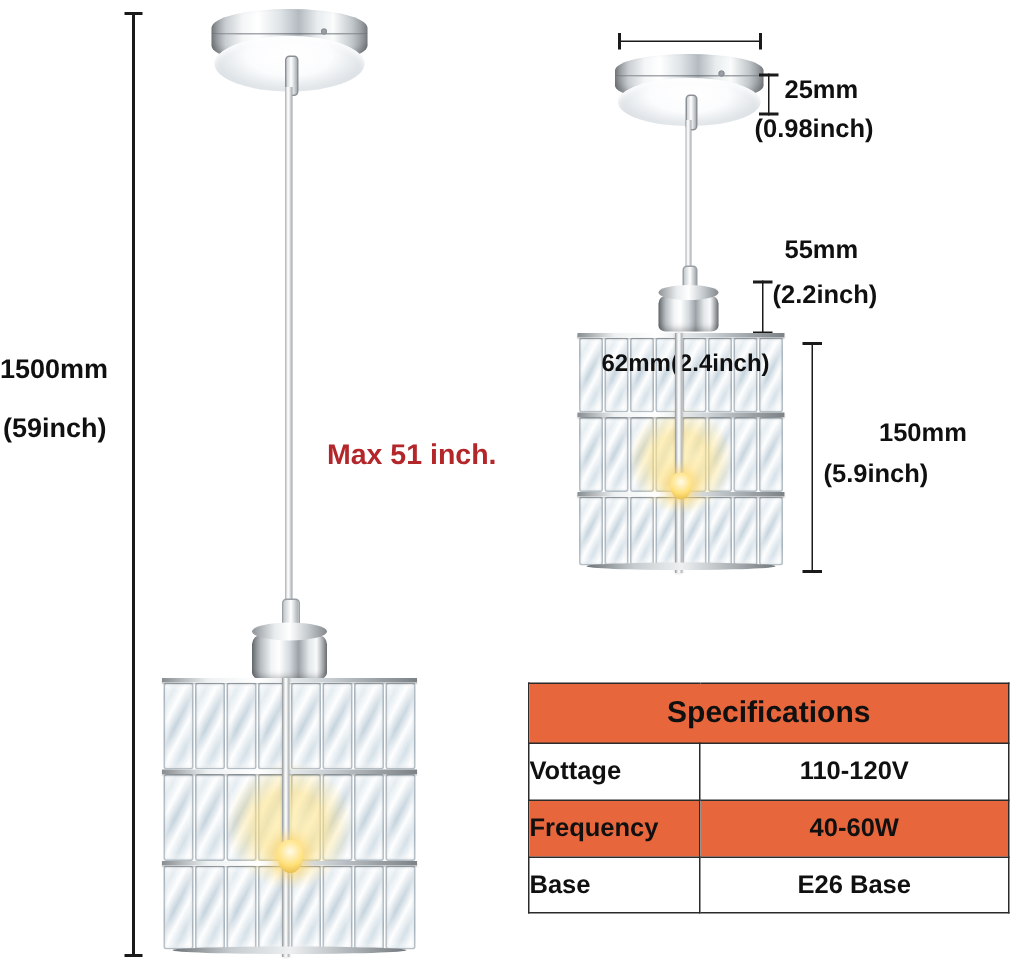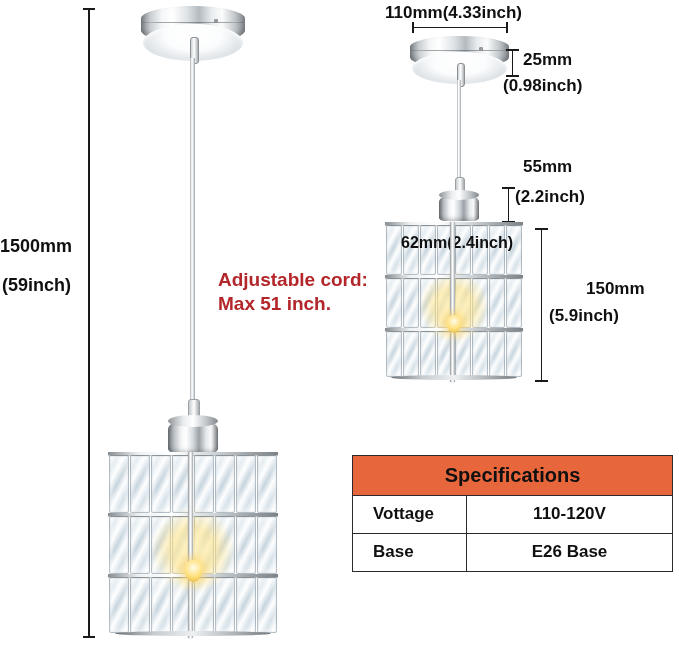--- a/index.html
+++ b/index.html
@@ -122,21 +122,21 @@
     z-index:6;
   }
 
   
   .spec{position:absolute;border-collapse:collapse;table-layout:fixed;}
   .spec td{
     border:1.4px solid #2b2b2b;
     font-weight:bold;color:#101010;text-align:center;
     padding:0;height:36.8px;line-height:36.8px;white-space:nowrap;overflow:hidden;
   }
-  .spec td.lbl{text-align:left;padding-left:20px;}
+  .spec td.lbl{text-align:left;padding-left:0;}
   .spec tr.odd td{background:#e7663c;}
   .spec tr.even td{background:#ffffff;}
   .spec td.head{
     background:#e7663c;font-size:20px;text-align:center;
     height:39px;line-height:39px;
   }
 </style>
 </head>
 <body>
 
@@ -199,24 +199,22 @@
       <span class="crystal"></span>
       <span class="crystal"></span>
       <span class="crystal"></span>
     </div>
 
     <div class="post" style="left:47%;"></div>
     <div class="bulb" style="left:45%;top:58%;width:17px;height:22px;"></div>
     <div class="botcap" style="top:179px;"></div>
   </div>
 
-  <div class="red" style="position:absolute;left:218px;top:268px;">Adjustable cord:</div>
   <div class="red" style="position:absolute;left:218px;top:292px;">Max 51 inch.</div>
 
-  <div class="dim s17" style="left:385px;top:3px;">110mm(4.33inch)</div>
   <div class="hrule" style="left:412px;top:27px;width:96px;"></div>
 
   <div class="canopy" style="left:410px;top:36px;width:99px;height:52px;">
     <div class="band"></div>
     <div class="rim"></div>
     <div class="disc"></div>
     <div class="screw" style="left:70%;top:22%;"></div>
     <div class="clip"></div>
   </div>
 
@@ -292,20 +290,24 @@
       <col style="width:206px;">
     </colgroup>
     <tbody>
       <tr>
         <td class="head" colspan="2" style="font-size:20px;">Specifications</td>
       </tr>
       <tr class="even">
         <td class="lbl" style="font-size:17px;">Vottage</td>
         <td style="font-size:17px;">110-120V</td>
       </tr>
+      <tr class="odd">
+        <td class="lbl" style="font-size:17px;">Frequency</td>
+        <td style="font-size:17px;">40-60W</td>
+      </tr>
       <tr class="even">
         <td class="lbl" style="font-size:17px;">Base</td>
         <td style="font-size:17px;">E26 Base</td>
       </tr>
     </tbody>
   </table>
 
 </div>
 
 </body></html>

